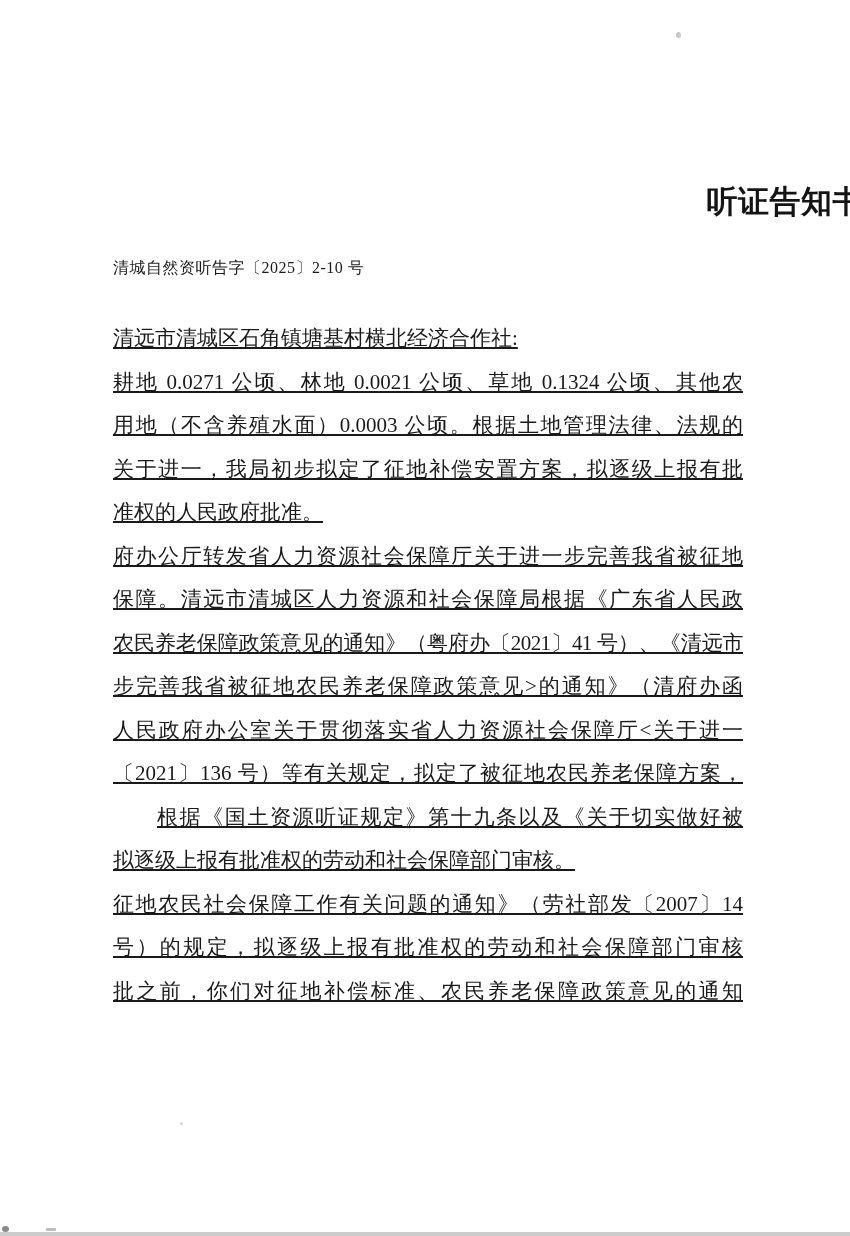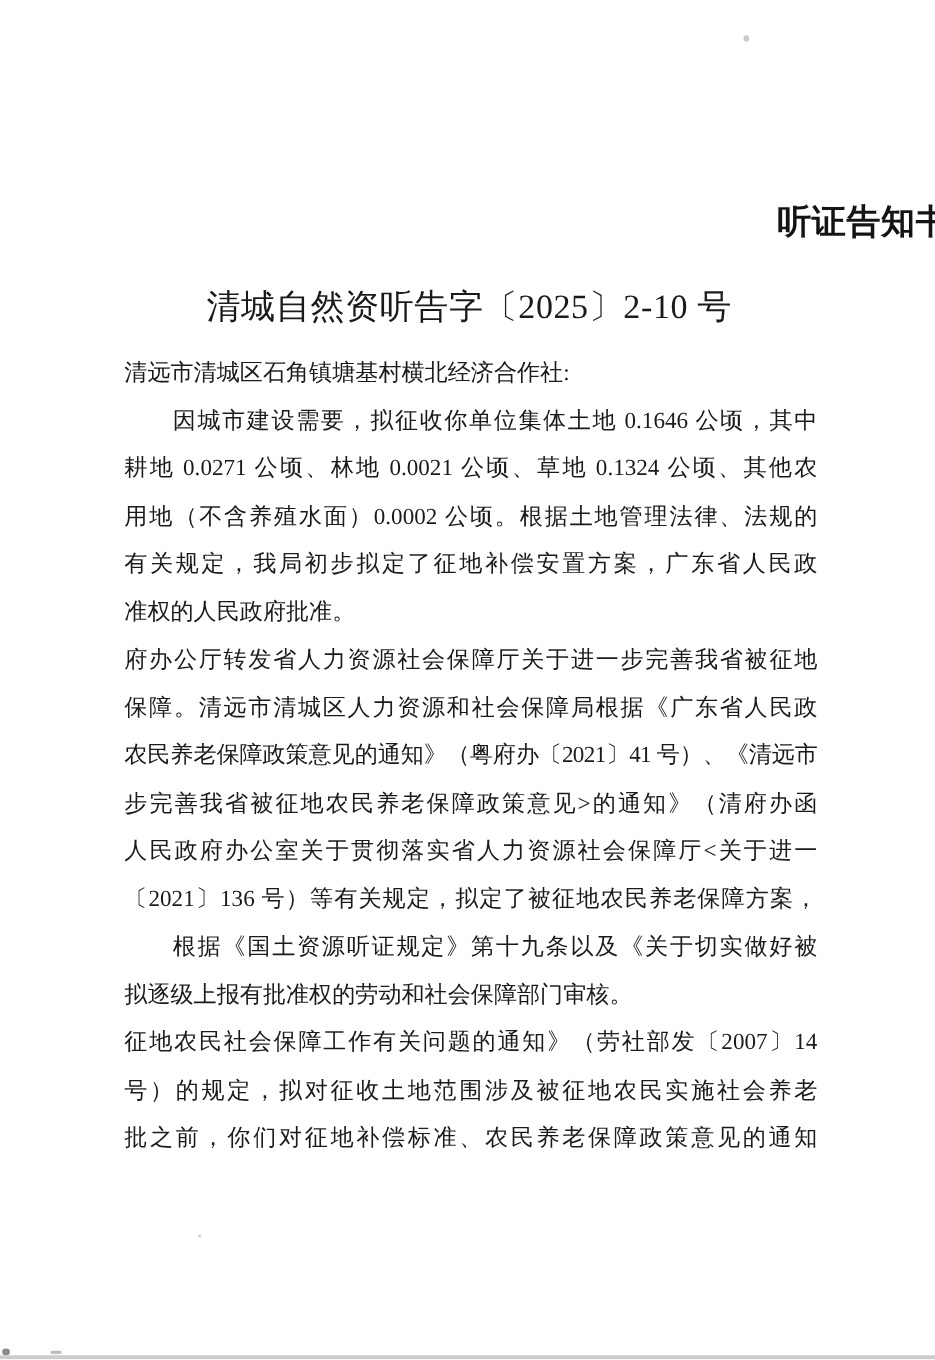--- a/index.html
+++ b/index.html
@@ -27,31 +27,32 @@
     font-weight: bold;
     font-size: 31px;
     letter-spacing: 0.5px;
     color: #141414;
   }
   .doc-number {
     position: absolute;
     top: 258px;
     left: 113px;
     width: 627px;
-    text-align: center;
-    font-size: 31px;
+    text-align: left;
+    font-size: 16px;
     letter-spacing: 0.5px;
     white-space: nowrap;
   }
   .doc-body {
     position: absolute;
     top: 317px;
     left: 113px;
     width: 630px;
     font-size: 21px;
+    text-decoration: underline;
   }
   .line {
     height: 43.5px;
     line-height: 43.5px;
     overflow: hidden;
     text-align: justify;
     text-align-last: justify;
     text-justify: inter-character;
   }
   .line.left {
@@ -83,37 +84,36 @@
 <div class="page">
 
   <h1 class="doc-title">听证告知书</h1>
 
   <div class="doc-number">清城自然资听告字〔2025〕2-10 号</div>
 
   <div class="doc-body">
 
     <div class="line left">清远市清城区石角镇塘基村横北经济合作社:</div>
 
-    <div class="line indent">因城市建设需要，拟征收你单位集体土地 0.1646 公顷，其中</div>
     <div class="line">耕地 0.0271 公顷、林地 0.0021 公顷、草地 0.1324 公顷、其他农</div>
-    <div class="line">用地（不含养殖水面）0.0002 公顷。根据土地管理法律、法规的</div>
-    <div class="line">有关规定，我局初步拟定了征地补偿安置方案，广东省人民政</div>
+    <div class="line">用地（不含养殖水面）0.0003 公顷。根据土地管理法律、法规的</div>
+    <div class="line">关于进一，我局初步拟定了征地补偿安置方案，拟逐级上报有批</div>
     <div class="line left">准权的人民政府批准。</div>
 
     <div class="line">府办公厅转发省人力资源社会保障厅关于进一步完善我省被征地</div>
     <div class="line">保障。清远市清城区人力资源和社会保障局根据《广东省人民政</div>
     <div class="line tight">农民养老保障政策意见的通知》（粤府办〔2021〕41 号）、《清远市</div>
     <div class="line">步完善我省被征地农民养老保障政策意见&gt;的通知》（清府办函</div>
     <div class="line">人民政府办公室关于贯彻落实省人力资源社会保障厅&lt;关于进一</div>
     <div class="line">〔2021〕136 号）等有关规定，拟定了被征地农民养老保障方案，</div>
     <div class="line indent">根据《国土资源听证规定》第十九条以及《关于切实做好被</div>
 
     <div class="line left">拟逐级上报有批准权的劳动和社会保障部门审核。</div>
     <div class="line">征地农民社会保障工作有关问题的通知》（劳社部发〔2007〕14</div>
-    <div class="line">号）的规定，拟对征收土地范围涉及被征地农民实施社会养老</div>
+    <div class="line">号）的规定，拟逐级上报有批准权的劳动和社会保障部门审核</div>
     <div class="line">批之前，你们对征地补偿标准、农民养老保障政策意见的通知</div>
 
   </div>
 
   <div class="speck" style="left:676px; top:32px; width:5px; height:6px; background:#c9c9c9;"></div>
   <div class="speck" style="left:180px; top:1122px; width:3px; height:3px; background:#d5d5d5;"></div>
   <div class="speck" style="left:2px; top:1226px; width:7px; height:6px; background:#8a8a8a;"></div>
   <div class="speck" style="left:46px; top:1228px; width:10px; height:3px; background:#bdbdbd; border-radius:1px;"></div>
   <div class="scan-bottom-edge"></div>
 

